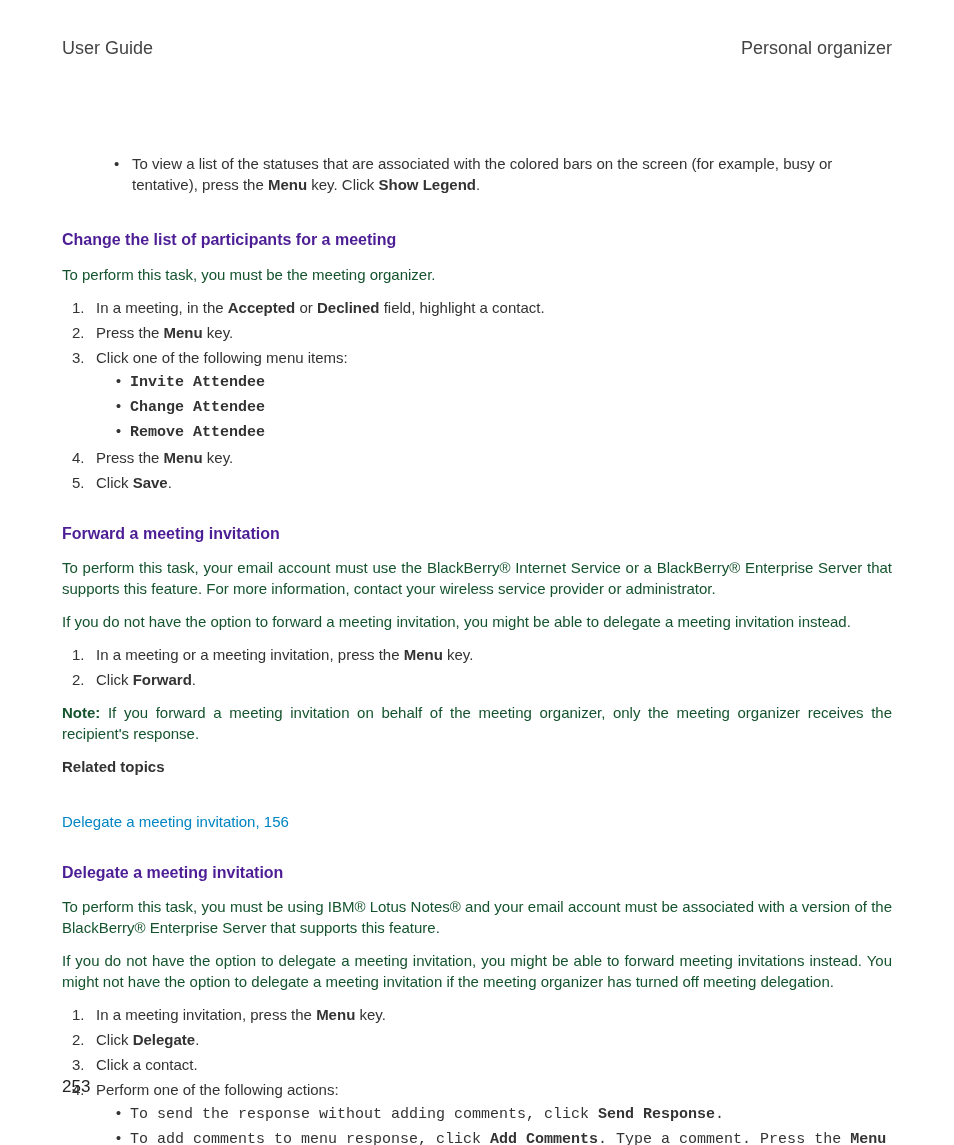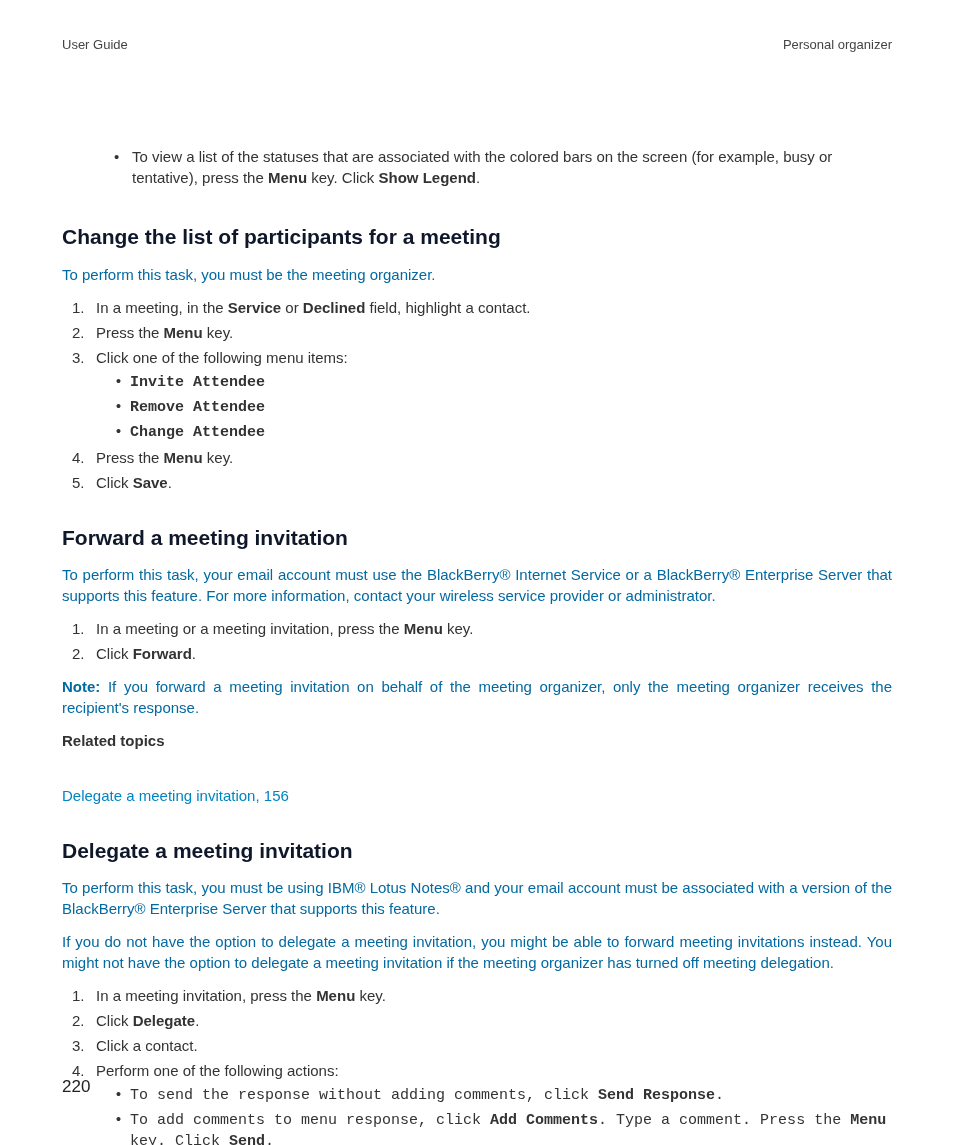--- a/index.html
+++ b/index.html
@@ -10,44 +10,44 @@
     background: #fff;
     width: 954px;
     height: 1145px;
     position: relative;
     padding: 36px 62px 40px 62px;
     line-height: 1.4;
   }
   .header {
     display: flex;
     justify-content: space-between;
-    font-size: 13px;
+    font-size: 18px;
     color: #444;
     margin-bottom: 92px;
   }
   .top-bullet {
     margin-left: 52px;
     margin-bottom: 34px;
     position: relative;
     padding-left: 18px;
   }
   .top-bullet::before {
     content: "•";
     position: absolute;
     left: 0;
     top: 0;
   }
   h2 {
-    font-size: 21px;
+    font-size: 16px;
     font-weight: 700;
-    color: #0f172a;
+    color: #4c1d95;
     margin-bottom: 12px;
   }
   .section { margin-bottom: 30px; }
-  p { margin-bottom: 12px; color: #0369a1; text-align: justify;}
+  p { margin-bottom: 12px; color: #14532d; text-align: justify;}
   ol {
     list-style: none;
     counter-reset: steps;
     margin-left: 10px;
     margin-bottom: 12px;
   }
   ol > li {
     counter-increment: steps;
     position: relative;
     padding-left: 24px;
@@ -95,45 +95,46 @@
 
 <div class="top-bullet">
   <span>To view a list of the statuses that are associated with the colored bars on the screen (for example, busy or tentative), press the </span><span class="b">Menu</span><span> key. Click </span><span class="b">Show Legend</span><span>.</span>
 </div>
 
 <div class="section">
   <h2>Change the list of participants for a meeting</h2>
   <p>To perform this task, you must be the meeting organizer.</p>
   <ol>
     <li>
-      <span>In a meeting, in the </span><span class="b">Service</span><span> or </span><span class="b">Declined</span><span> field, highlight a contact.</span>
+      <span>In a meeting, in the </span><span class="b">Accepted</span><span> or </span><span class="b">Declined</span><span> field, highlight a contact.</span>
     </li>
     <li>
       <span>Press the </span><span class="b">Menu</span><span> key.</span>
     </li>
     <li>
       <span>Click one of the following menu items:</span>
       <ul class="sub">
         <li><span class="b">Invite Attendee</span></li>
+        <li><span class="b">Change Attendee</span></li>
         <li><span class="b">Remove Attendee</span></li>
-        <li><span class="b">Change Attendee</span></li>
       </ul>
     </li>
     <li>
       <span>Press the </span><span class="b">Menu</span><span> key.</span>
     </li>
     <li>
       <span>Click </span><span class="b">Save</span><span>.</span>
     </li>
   </ol>
 </div>
 
 <div class="section">
   <h2>Forward a meeting invitation</h2>
   <p>To perform this task, your email account must use the BlackBerry® Internet Service or a BlackBerry® Enterprise Server that supports this feature. For more information, contact your wireless service provider or administrator.</p>
+  <p>If you do not have the option to forward a meeting invitation, you might be able to delegate a meeting invitation instead.</p>
   <ol>
     <li>
       <span>In a meeting or a meeting invitation, press the </span><span class="b">Menu</span><span> key.</span>
     </li>
     <li>
       <span>Click </span><span class="b">Forward</span><span>.</span>
     </li>
   </ol>
   <p>
     <span class="b">Note:</span><span>  If you forward a meeting invitation on behalf of the meeting organizer, only the meeting organizer receives the recipient's response.</span>
@@ -163,13 +164,13 @@
         <li>
           <span>To add comments to menu response, click </span><span class="b">Add Comments</span><span>. Type a comment. Press the </span><span class="b">Menu</span><span> key. Click </span><span class="b">Send</span><span>.</span>
         </li>
       </ul>
     </li>
   </ol>
   <div class="related-label">Related topics</div>
 
 </div>
 
-<div class="page-num">220</div>
+<div class="page-num">253</div>
 
 </body></html>

